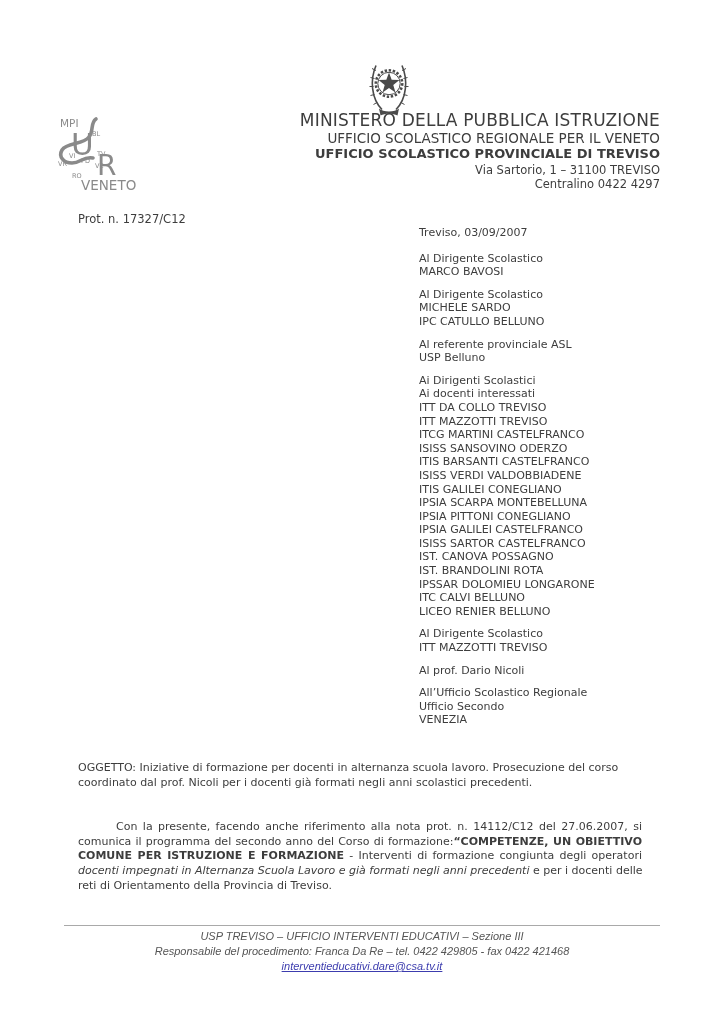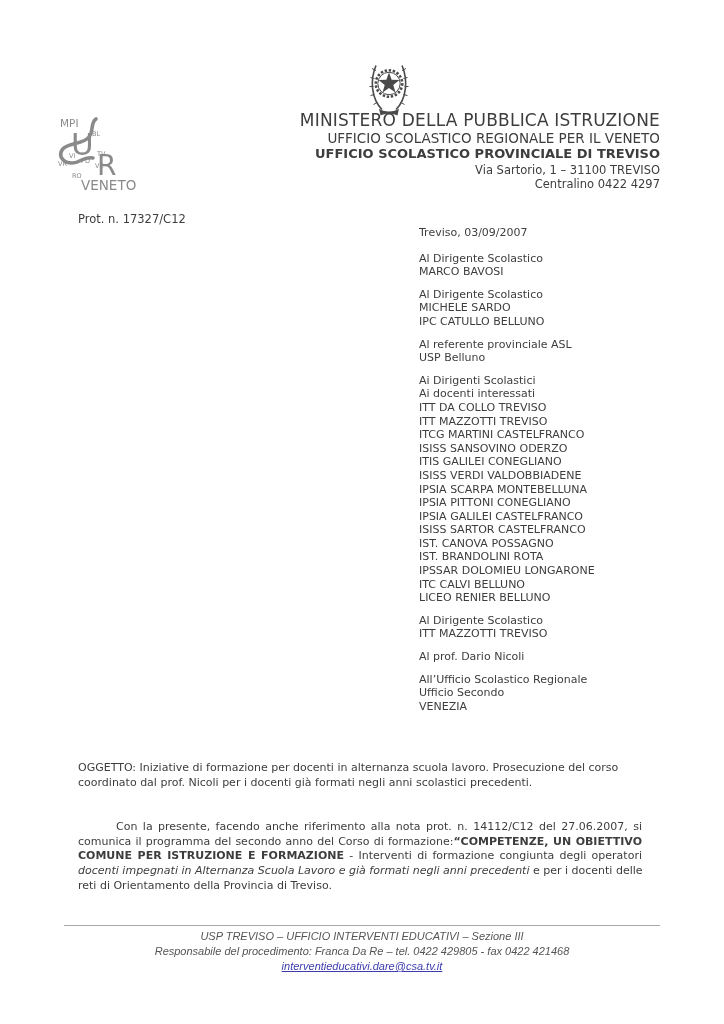--- a/index.html
+++ b/index.html
@@ -109,22 +109,23 @@
         <div class="rline">Al referente provinciale ASL</div>
         <div class="rline">USP Belluno</div>
       </div>
       <div class="rgroup">
         <div class="rline">Ai Dirigenti Scolastici</div>
         <div class="rline">Ai docenti interessati</div>
         <div class="rline">ITT DA COLLO TREVISO</div>
         <div class="rline">ITT MAZZOTTI TREVISO</div>
         <div class="rline">ITCG MARTINI CASTELFRANCO</div>
         <div class="rline">ISISS SANSOVINO ODERZO</div>
+        <div class="rline">ITIS BARSANTI CASTELFRANCO</div>
+        <div class="rline">ISISS VERDI VALDOBBIADENE</div>
         <div class="rline">ITIS GALILEI CONEGLIANO</div>
-        <div class="rline">ISISS VERDI VALDOBBIADENE</div>
         <div class="rline">IPSIA SCARPA MONTEBELLUNA</div>
         <div class="rline">IPSIA PITTONI CONEGLIANO</div>
         <div class="rline">IPSIA GALILEI CASTELFRANCO</div>
         <div class="rline">ISISS SARTOR CASTELFRANCO</div>
         <div class="rline">IST. CANOVA POSSAGNO</div>
         <div class="rline">IST. BRANDOLINI ROTA</div>
         <div class="rline">IPSSAR DOLOMIEU LONGARONE</div>
         <div class="rline">ITC CALVI BELLUNO</div>
         <div class="rline">LICEO RENIER BELLUNO</div>
       </div>

